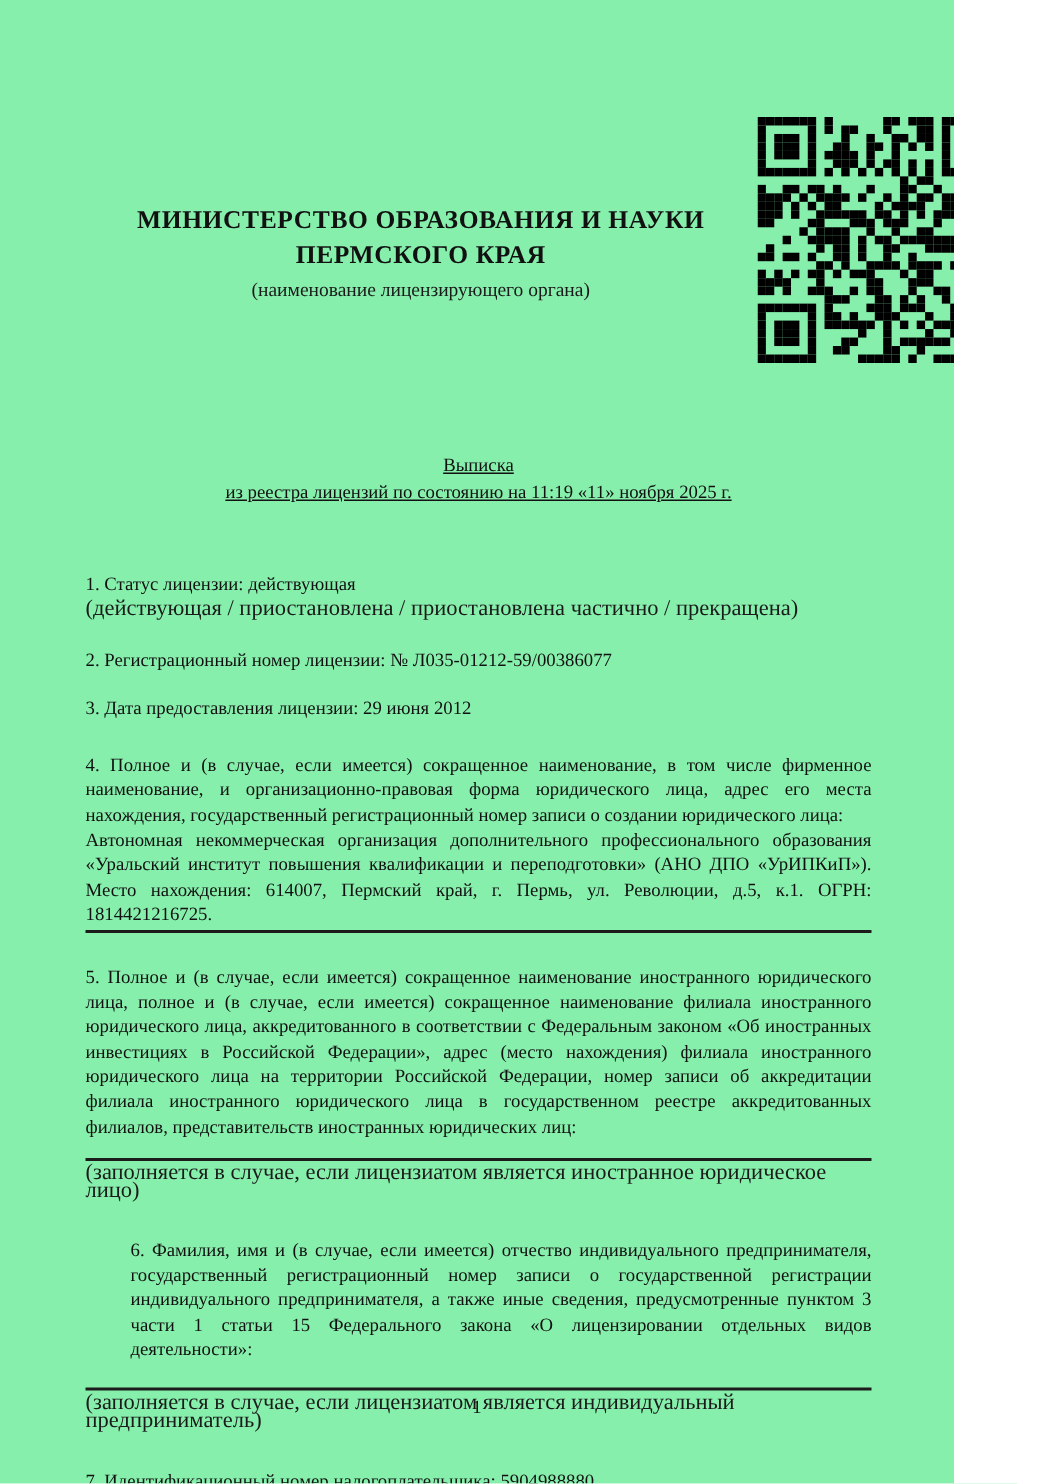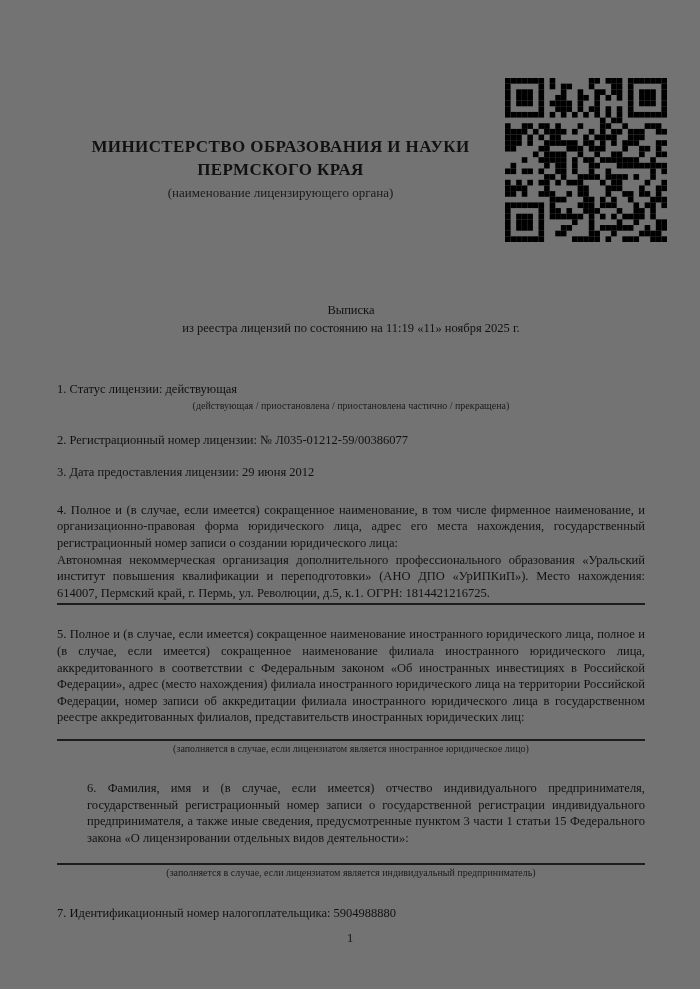--- a/index.html
+++ b/index.html
@@ -2,25 +2,25 @@
 <html><head>
 <meta charset="utf-8">
 <style>
   html, body {
     margin: 0;
     padding: 0;
     background: #ffffff;
   }
   .page {
     position: relative;
-    width: 700px;
+    width: 636px;
     height: 989px;
     box-sizing: border-box;
     padding: 0 55px 0 57px;
-    background: #737373;
+    background: #86efac;
     color: #111111;
     font-family: "Liberation Serif", serif;
     font-size: 12.5px;
     line-height: 16.6px;
     overflow: hidden;
   }
   
   .header-area {
     position: relative;
     height: 245px;
@@ -47,27 +47,27 @@
     top: 78px;
     left: 448px; 
     width: 162px;
     height: 164px;
   }
   
   .doc-title {
     margin-top: 57px;
     text-align: center;
   }
-  .doc-title div { line-height: 17.5px; }
+  .doc-title div { line-height: 17.5px; text-decoration: underline; }
   
   .item { text-align: left; }
   .item.justified, .justified { text-align: justify; }
   .center-caption {
-    text-align: center;
-    font-size: 10px;
+    text-align: left;
+    font-size: 15px;
     line-height: 12px;
     color: #1a1a1a;
     margin-top: 2px;
   }
   .rule {
     border-top: 2px solid #1c1c1c;
     height: 0;
     margin-top: 2px;
   }
   .mt-item1 { margin-top: 44px; }

